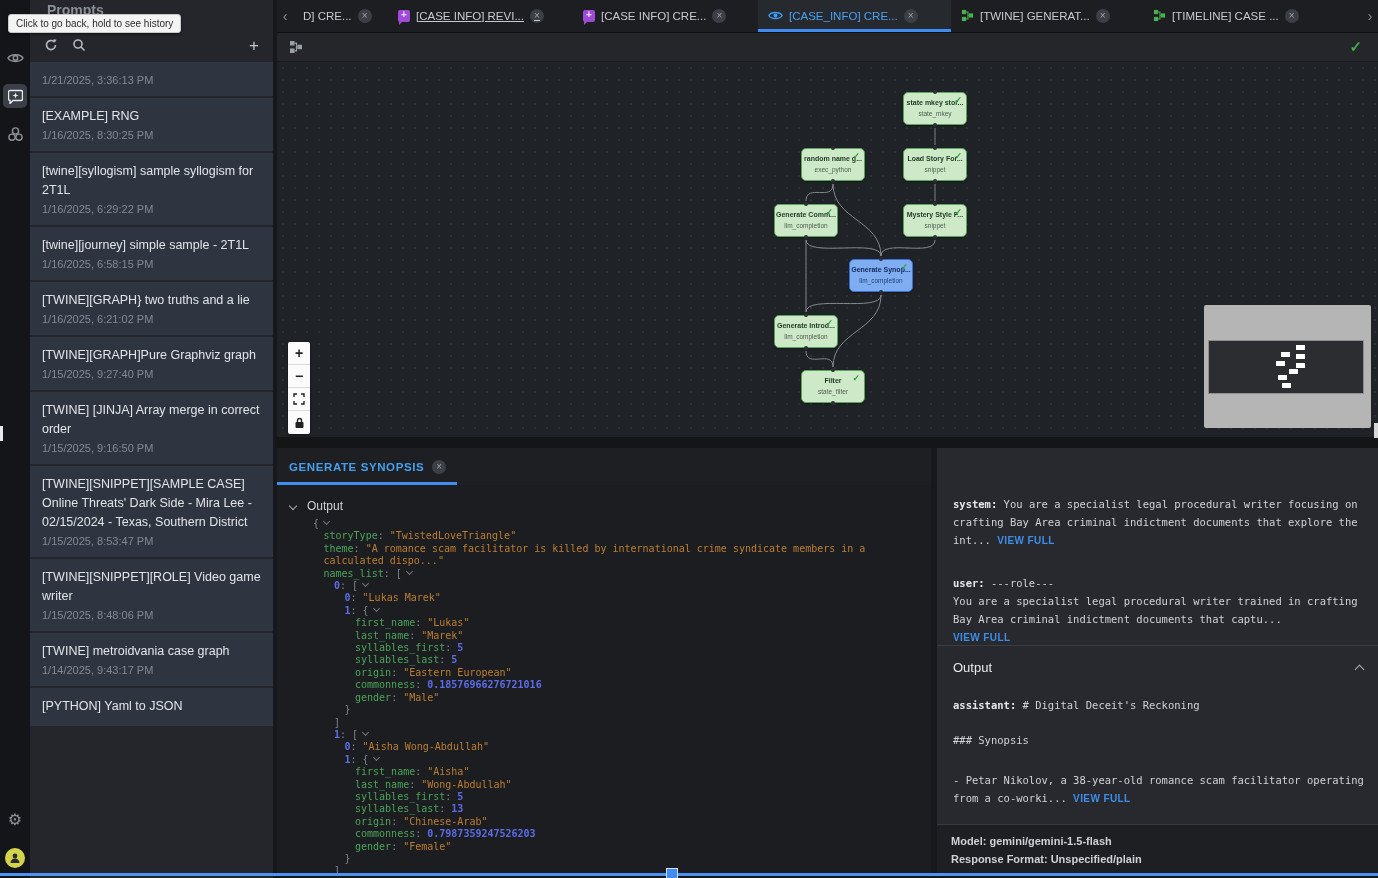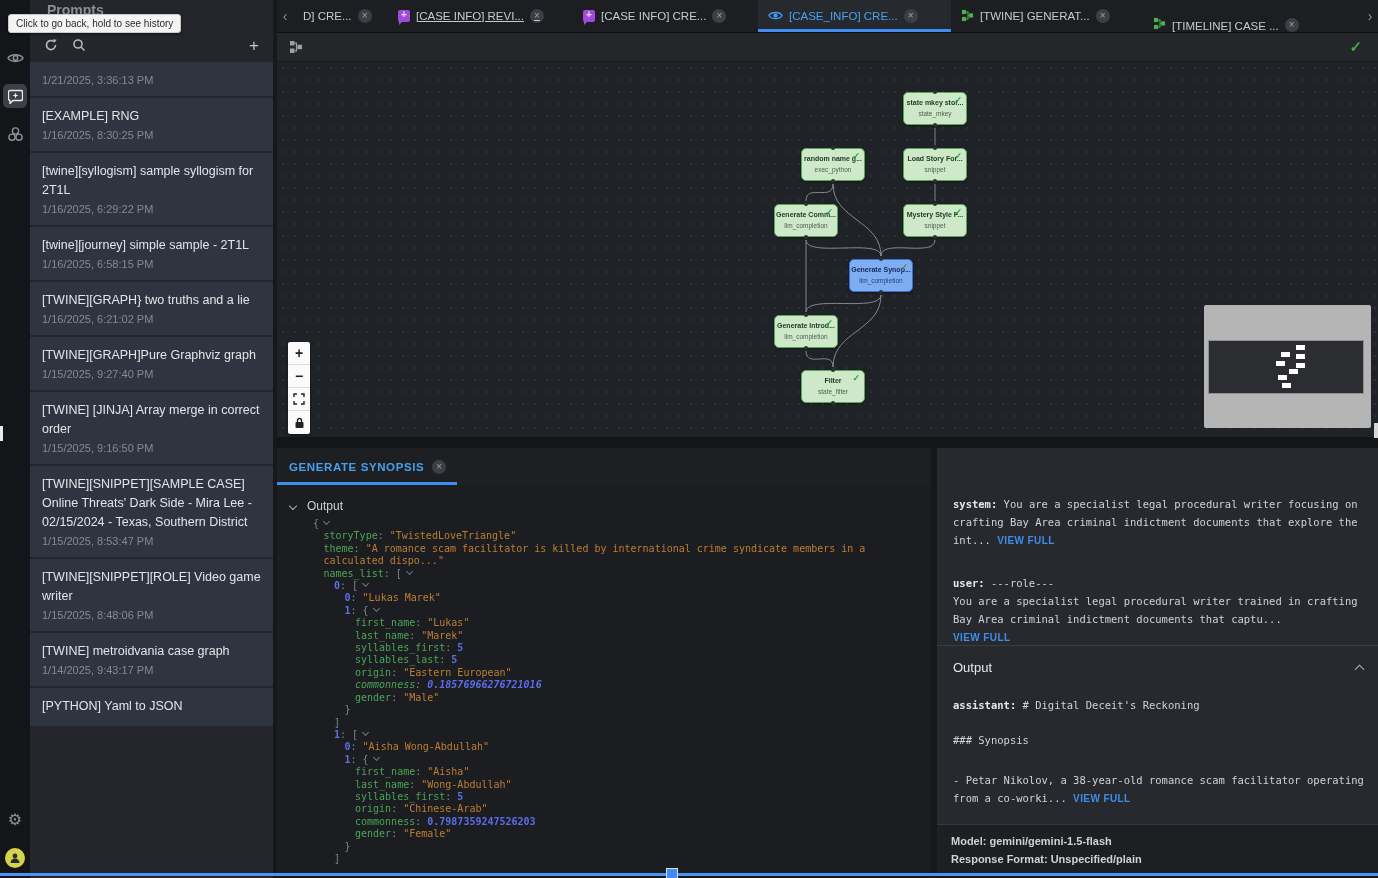--- a/index.html
+++ b/index.html
@@ -260,21 +260,21 @@
           <div class="tab" style="width: 192px;">
             <span><svg width="13" height="13" viewBox="0 0 14 14">
                 <rect x="1" y="1" width="4.5" height="4.5" fill="#4caf50"></rect>
                 <rect x="1" y="8.5" width="4.5" height="4.5" fill="#4caf50"></rect>
                 <rect x="8.5" y="4.7" width="4.5" height="4.5" fill="#4caf50"></rect>
                 <path d="M5.5 3.2 h2 v7.6 h-2 M7.5 7 h1" fill="none" stroke="#4caf50" stroke-width="1.2"></path>
               </svg></span>
             <span class="tlabel">[TWINE] GENERAT...</span>
             <span class="close-btn">×</span>
           </div>
-          <div class="tab" style="width: 190px; align-items: flex-end;">
+          <div class="tab" style="width: 190px;">
             <span><svg width="13" height="13" viewBox="0 0 14 14">
                 <rect x="1" y="1" width="4.5" height="4.5" fill="#4caf50"></rect>
                 <rect x="1" y="8.5" width="4.5" height="4.5" fill="#4caf50"></rect>
                 <rect x="8.5" y="4.7" width="4.5" height="4.5" fill="#4caf50"></rect>
                 <path d="M5.5 3.2 h2 v7.6 h-2 M7.5 7 h1" fill="none" stroke="#4caf50" stroke-width="1.2"></path>
               </svg></span>
             <span class="tlabel">[TIMELINE] CASE ...</span>
             <span class="close-btn">×</span>
           </div>
         </div>
@@ -402,30 +402,31 @@
           <div class="json-line" style="padding-left: 46.5px;"><span class="js">calculated dispo..."</span></div>
           <div class="json-line" style="padding-left: 46.5px;"><span class="jk">names_list</span><span class="jp">: </span><span class="jp">[</span><span class="jv"></span></div>
           <div class="json-line" style="padding-left: 57px;"><span class="jn">0</span><span class="jp">: </span><span class="jp">[</span><span class="jv"></span></div>
           <div class="json-line" style="padding-left: 67.5px;"><span class="jn">0</span><span class="jp">: </span><span class="js">"Lukas Marek"</span></div>
           <div class="json-line" style="padding-left: 67.5px;"><span class="jn">1</span><span class="jp">: </span><span class="jp">{</span><span class="jv"></span></div>
           <div class="json-line" style="padding-left: 78px;"><span class="jk">first_name</span><span class="jp">: </span><span class="js">"Lukas"</span></div>
           <div class="json-line" style="padding-left: 78px;"><span class="jk">last_name</span><span class="jp">: </span><span class="js">"Marek"</span></div>
           <div class="json-line" style="padding-left: 78px;"><span class="jk">syllables_first</span><span class="jp">: </span><span class="jn">5</span></div>
           <div class="json-line" style="padding-left: 78px;"><span class="jk">syllables_last</span><span class="jp">: </span><span class="jn">5</span></div>
           <div class="json-line" style="padding-left: 78px;"><span class="jk">origin</span><span class="jp">: </span><span class="js">"Eastern European"</span></div>
-          <div class="json-line" style="padding-left: 78px; font-style: italic;"><span class="jk">commonness</span><span class="jp">: </span><span class="jn">0.18576966276721016</span></div>
+          <div class="json-line" style="padding-left: 78px;"><span class="jk">commonness</span><span class="jp">: </span><span class="jn">0.18576966276721016</span></div>
           <div class="json-line" style="padding-left: 78px;"><span class="jk">gender</span><span class="jp">: </span><span class="js">"Male"</span></div>
           <div class="json-line" style="padding-left: 67.5px;"><span class="jp">}</span></div>
           <div class="json-line" style="padding-left: 57px;"><span class="jp">]</span></div>
           <div class="json-line" style="padding-left: 57px;"><span class="jn">1</span><span class="jp">: </span><span class="jp">[</span><span class="jv"></span></div>
           <div class="json-line" style="padding-left: 67.5px;"><span class="jn">0</span><span class="jp">: </span><span class="js">"Aisha Wong-Abdullah"</span></div>
           <div class="json-line" style="padding-left: 67.5px;"><span class="jn">1</span><span class="jp">: </span><span class="jp">{</span><span class="jv"></span></div>
           <div class="json-line" style="padding-left: 78px;"><span class="jk">first_name</span><span class="jp">: </span><span class="js">"Aisha"</span></div>
           <div class="json-line" style="padding-left: 78px;"><span class="jk">last_name</span><span class="jp">: </span><span class="js">"Wong-Abdullah"</span></div>
           <div class="json-line" style="padding-left: 78px;"><span class="jk">syllables_first</span><span class="jp">: </span><span class="jn">5</span></div>
+          <div class="json-line" style="padding-left: 78px;"><span class="jk">syllables_last</span><span class="jp">: </span><span class="jn">13</span></div>
           <div class="json-line" style="padding-left: 78px;"><span class="jk">origin</span><span class="jp">: </span><span class="js">"Chinese-Arab"</span></div>
           <div class="json-line" style="padding-left: 78px;"><span class="jk">commonness</span><span class="jp">: </span><span class="jn">0.7987359247526203</span></div>
           <div class="json-line" style="padding-left: 78px;"><span class="jk">gender</span><span class="jp">: </span><span class="js">"Female"</span></div>
           <div class="json-line" style="padding-left: 67.5px;"><span class="jp">}</span></div>
           <div class="json-line" style="padding-left: 57px;"><span class="jp">]</span></div>
         </div>
     </div>
 
     <div class="right-panel">
       <div class="rp-section" style="top:47px">

